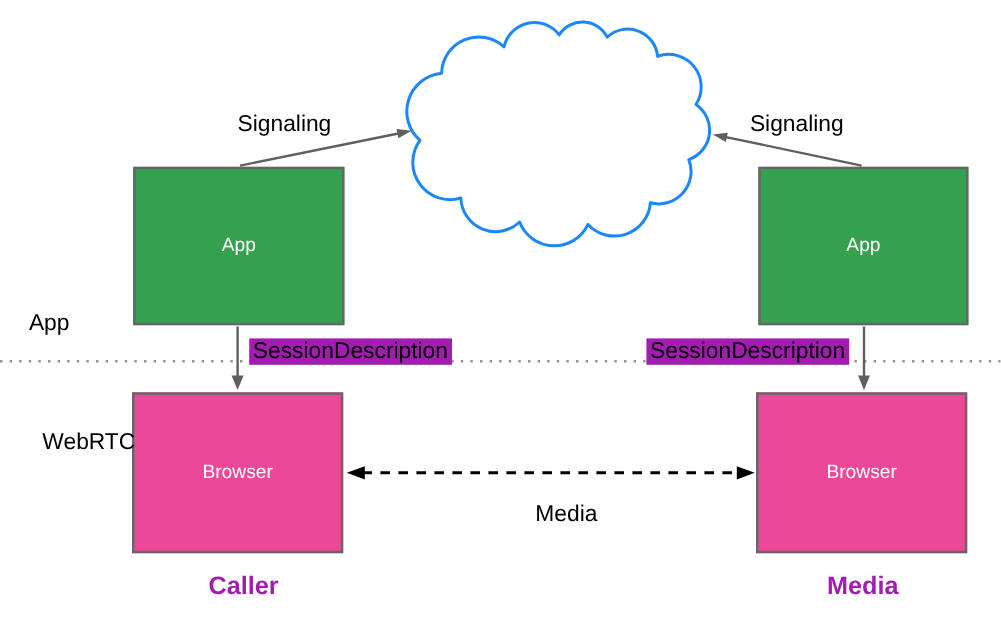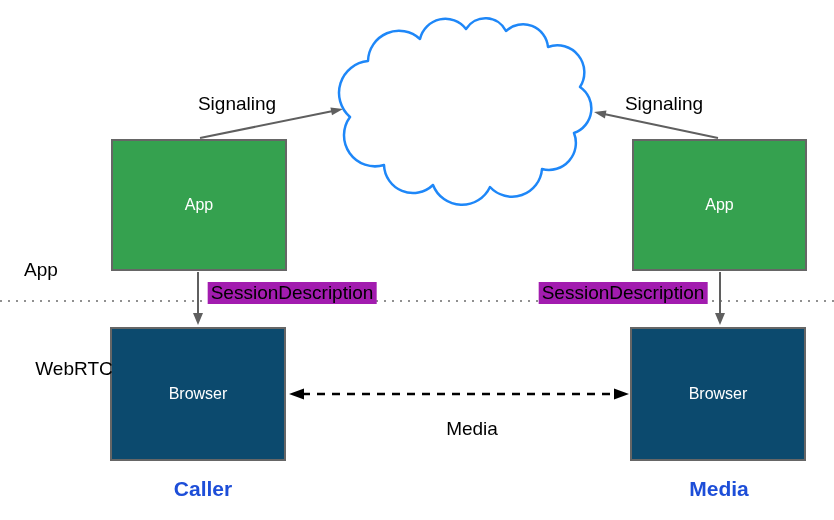--- a/index.html
+++ b/index.html
@@ -20,21 +20,21 @@
     position: absolute;
     border: 2px solid #666666;
     display: flex;
     align-items: center;
     justify-content: center;
     color: #ffffff;
     font-size: 16px;
     box-sizing: border-box;
   }
   .app-box { background: #35a14f; }
-  .browser-box { background: #0c4a6e; }
+  .browser-box { background: #ec4899; }
   .box-caller-app     { left: 111px; top: 139px; width: 176px; height: 132px; }
   .box-callee-app     { left: 632px; top: 139px; width: 175px; height: 132px; }
   .box-caller-browser { left: 110px; top: 327px; width: 176px; height: 134px; }
   .box-callee-browser { left: 630px; top: 327px; width: 176px; height: 134px; }
   .lbl {
     position: absolute;
     font-weight: normal;
     font-size: 19px;
     color: #000000;
     white-space: nowrap;
@@ -45,21 +45,21 @@
   .lbl-signaling-right { left: 664px; top: 104px; }
   .lbl-sd-left  { left: 292px; top: 293px; }
   .lbl-sd-right { left: 623px; top: 293px; }
   .lbl-zone-app    { left: 41px; top: 270px; }
   .lbl-zone-webrtc { left: 74px; top: 337px; margin-top: 32px; }
   .lbl-media { left: 472px; top: 429px; }
   .caption {
     position: absolute;
     font-weight: bold;
     font-size: 21px;
-    color: #1d4ed8;
+    color: #a21caf;
     white-space: nowrap;
     transform: translate(-50%, -50%);
   }
   .caption-caller { left: 203px; top: 489px; }
   .caption-callee { left: 719px; top: 489px; }
 </style>
 </head>
 <body>
 
 <div class="canvas">

